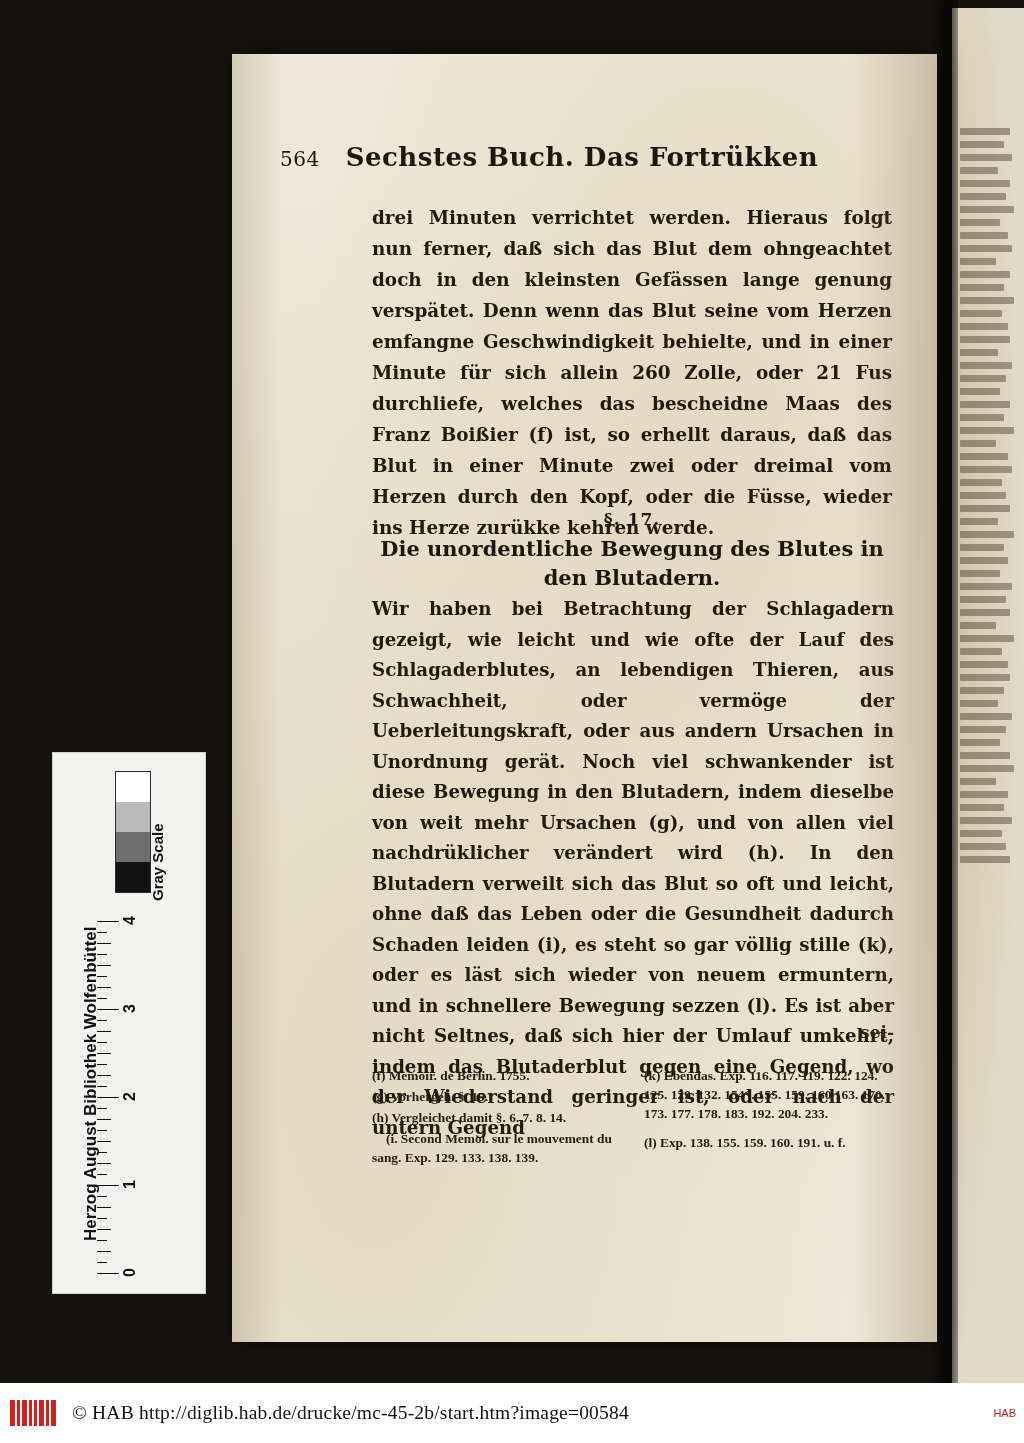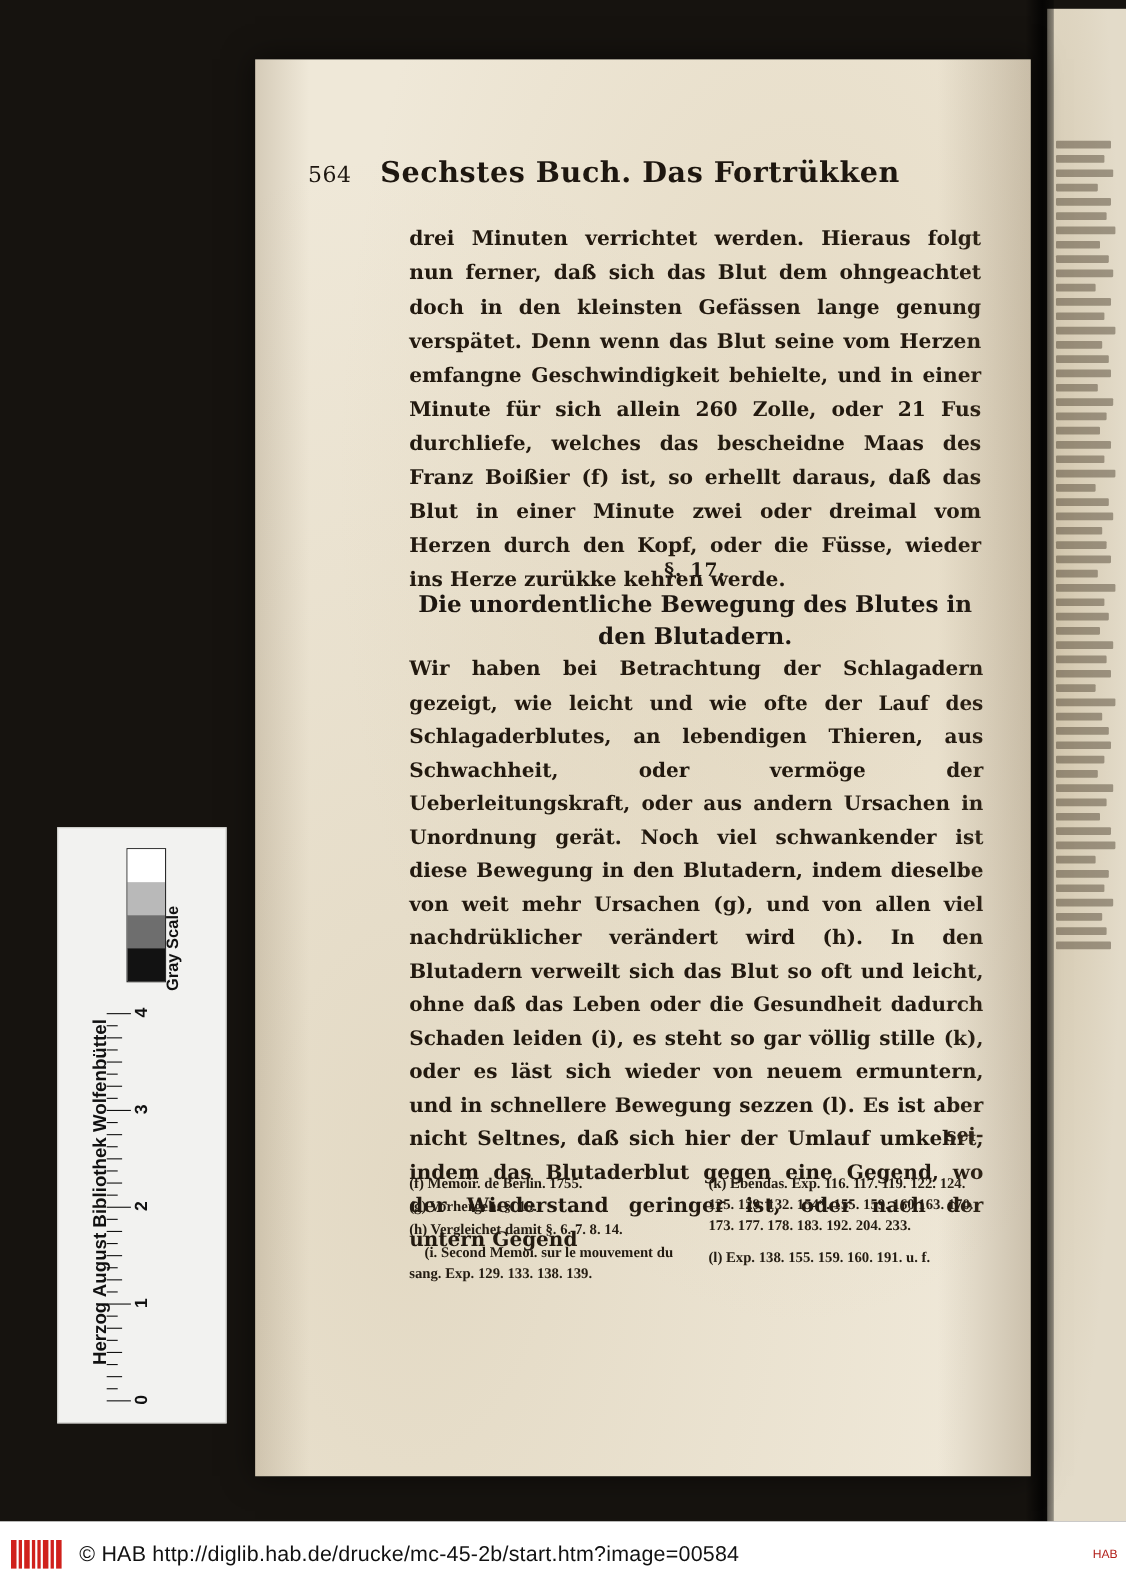--- a/index.html
+++ b/index.html
@@ -267,21 +267,21 @@
     height: 26px;
     margin-left: 10px;
     display: flex;
     gap: 2px;
     align-items: stretch;
   }
   #barcode i { display: block; width: 3px; background: #d0211c; }
   #barcode i.w { width: 5px; }
   #caption-text {
     margin-left: 16px;
-    font-family: Liberation Sans, sans-serif;
+    font-family: Liberation Serif, serif;
     font-size: 19.5px;
     color: #111;
     letter-spacing: 0.2px;
   }
   #caption-right {
     position: absolute;
     right: 8px;
     font-family: "Liberation Sans", sans-serif;
     font-size: 11px;
     color: #b3211c;

